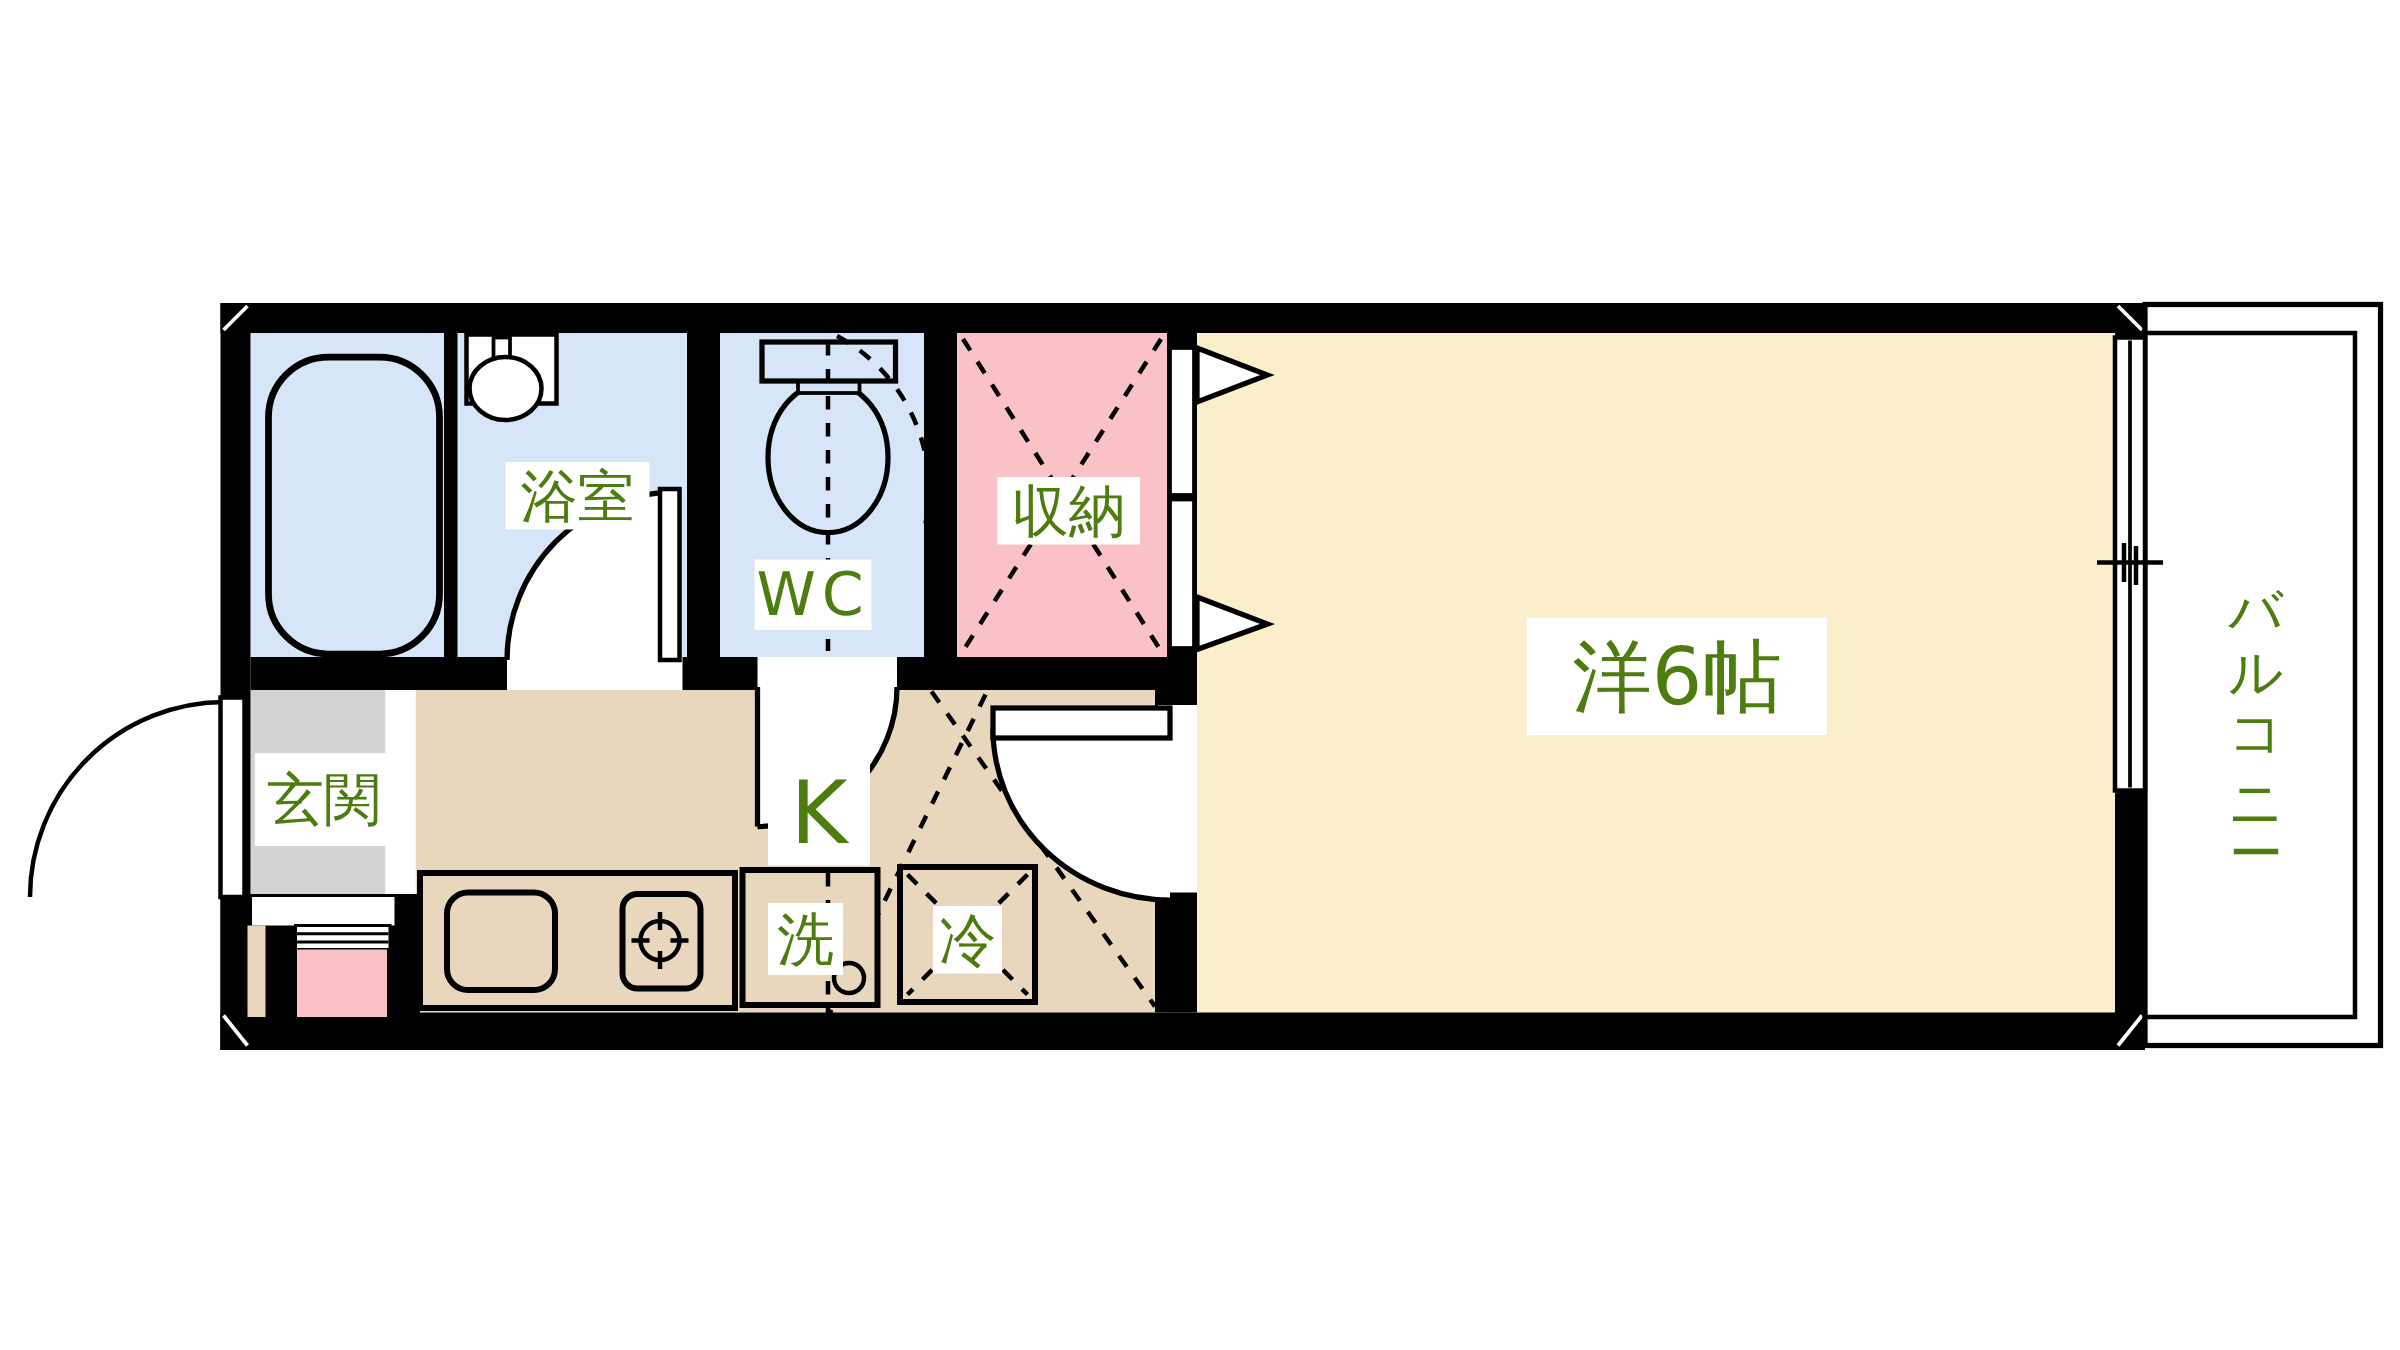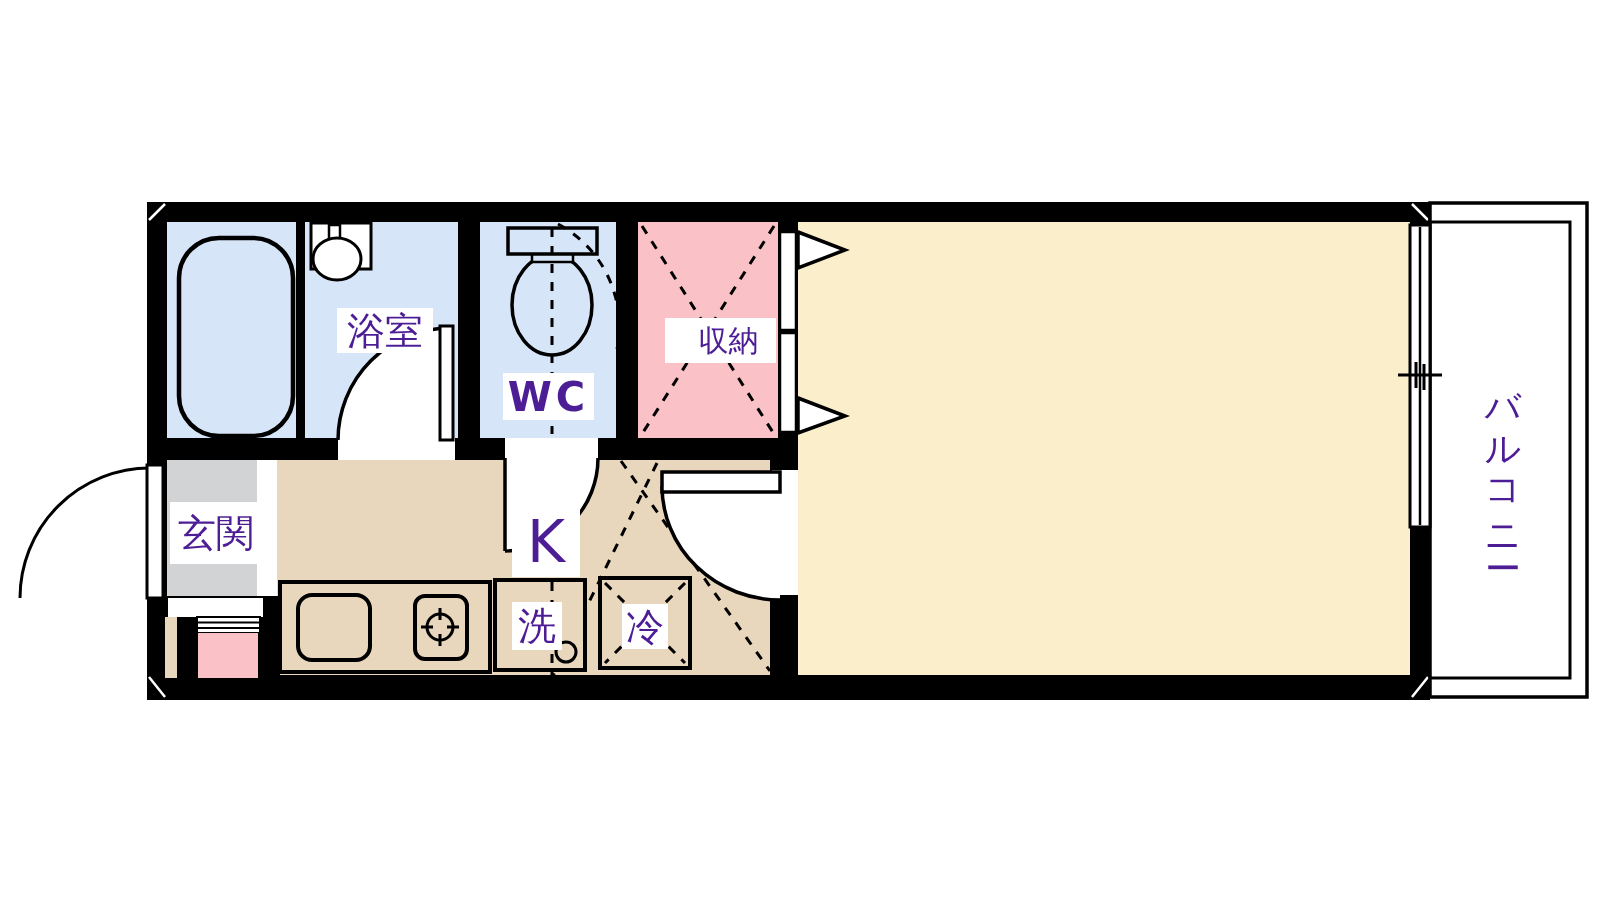--- a/index.html
+++ b/index.html
@@ -7,21 +7,21 @@
          font-family:"DejaVu Sans","Liberation Sans",sans-serif;}
   #plan-svg{position:absolute;left:0;top:0;}
   .f-blue{fill:var(--c-wet-room-blue,#d7e5f8);}
   .f-pink{fill:var(--c-closet-pink,#fac2c7);}
   .f-cream{fill:var(--c-main-room-cream,#fbeecb);}
   .f-tan{fill:var(--c-kitchen-tan,#e8d7bd);}
   .f-gray{fill:var(--c-entrance-gray,#d2d3d5);}
   .f-wall{fill:var(--c-wall,#000);}
   .f-white{fill:#fff;}
   .lbl{position:absolute;display:flex;align-items:center;justify-content:center;
-       background:#fff;color:#4c1d95;line-height:1;white-space:nowrap;}
+       background:#fff;color:#4d7c0f;line-height:1;white-space:nowrap;}
   .lbl.nobg{background:transparent;}
   .vert{writing-mode:vertical-rl;text-orientation:mixed;}
 </style>
 </head>
 <body>
 
 <div id="stage">
   <svg id="plan-svg" width="1600" height="900" viewBox="0 0 1600 900">
 
     <g>
@@ -131,20 +131,21 @@
       <path d="M 1430 222 L 1570 222 L 1570 678 L 1430 678" fill="none" stroke="#000" stroke-width="3"></path>
       <rect x="1410" y="225" width="20" height="302" fill="#fff" stroke="#000" stroke-width="3"></rect>
       <line x1="1420" y1="227" x2="1420" y2="525" stroke="#000" stroke-width="2.5"></line>
       <line x1="1398" y1="375" x2="1442" y2="375" stroke="#000" stroke-width="3"></line>
       <line x1="1416" y1="362" x2="1416" y2="388" stroke="#000" stroke-width="3"></line>
       <line x1="1424" y1="364" x2="1424" y2="390" stroke="#000" stroke-width="3"></line>
     </g>
   </svg>
 
   <div class="lbl" style="left:337px;top:308px;width:96px;height:45px;font-size:38px;">浴室</div>
-  <div class="lbl" style="left:503px;top:373px;width:91px;height:47px;font-size:40px;letter-spacing:4px;font-weight:bold;">WC</div>
-  <div class="lbl" style="left:665px;top:318px;width:95px;height:45px;font-size:30px;padding-left:16px;">収納</div>
+  <div class="lbl" style="left:503px;top:373px;width:78px;height:47px;font-size:40px;letter-spacing:4px;">WC</div>
+  <div class="lbl" style="left:665px;top:318px;width:95px;height:45px;font-size:38px;">収納</div>
   <div class="lbl" style="left:170px;top:502px;width:92px;height:62px;font-size:38px;">玄関</div>
   <div class="lbl" style="left:512px;top:506px;width:68px;height:71px;font-size:58px;">K</div>
   <div class="lbl" style="left:512px;top:602px;width:50px;height:48px;font-size:38px;">洗</div>
   <div class="lbl" style="left:622px;top:604px;width:46px;height:45px;font-size:38px;">冷</div>
+  <div class="lbl" style="left:1018px;top:412px;width:200px;height:78px;font-size:53px;">洋6帖</div>
   <div class="lbl nobg vert" style="left:1482px;top:340px;width:42px;height:240px;font-size:36px;letter-spacing:5px;">バルコニー</div>
 </div>
 
 </body></html>

